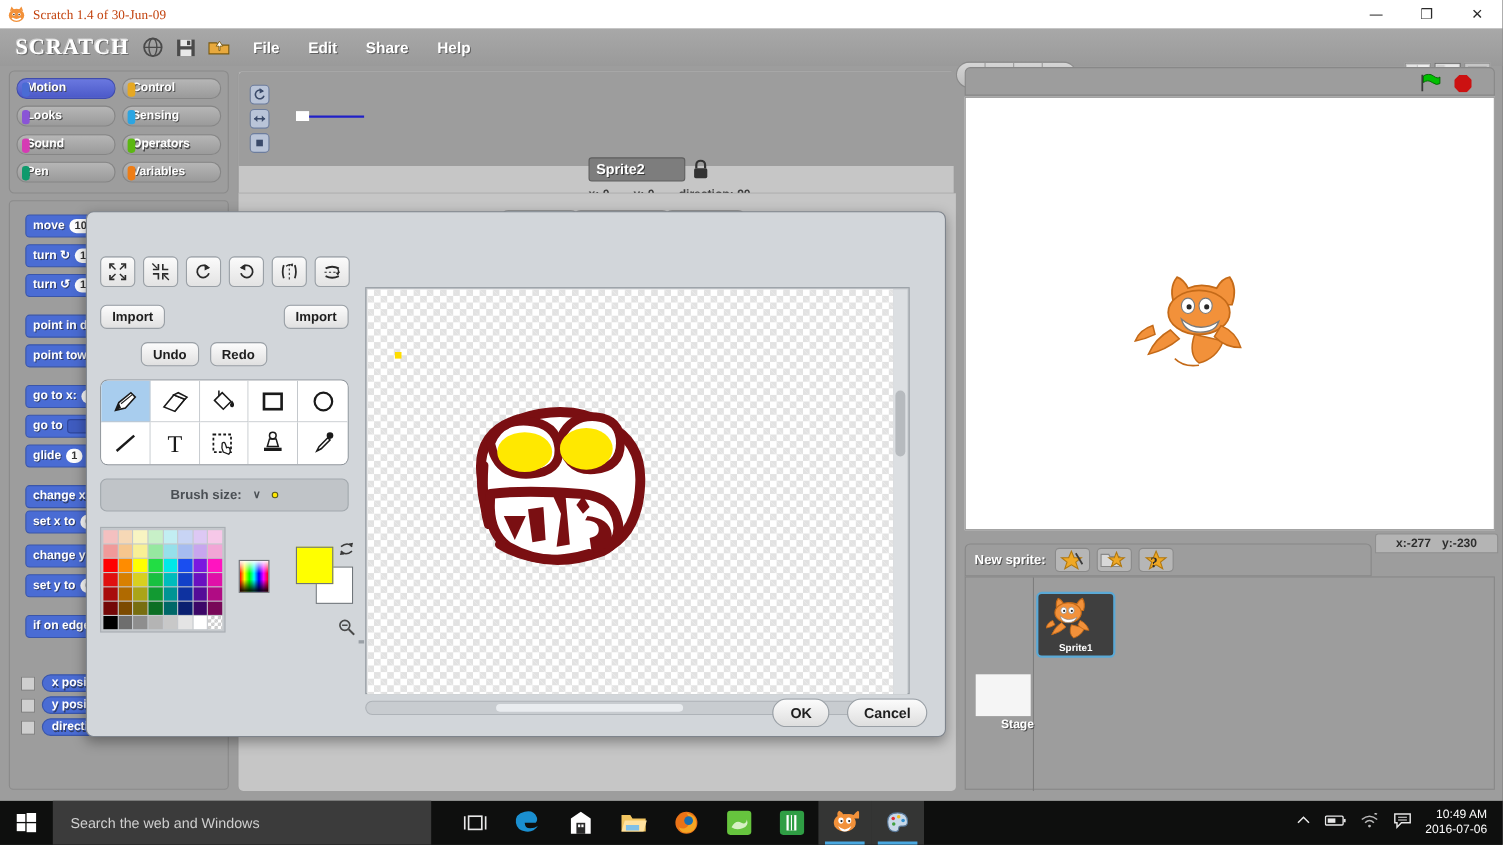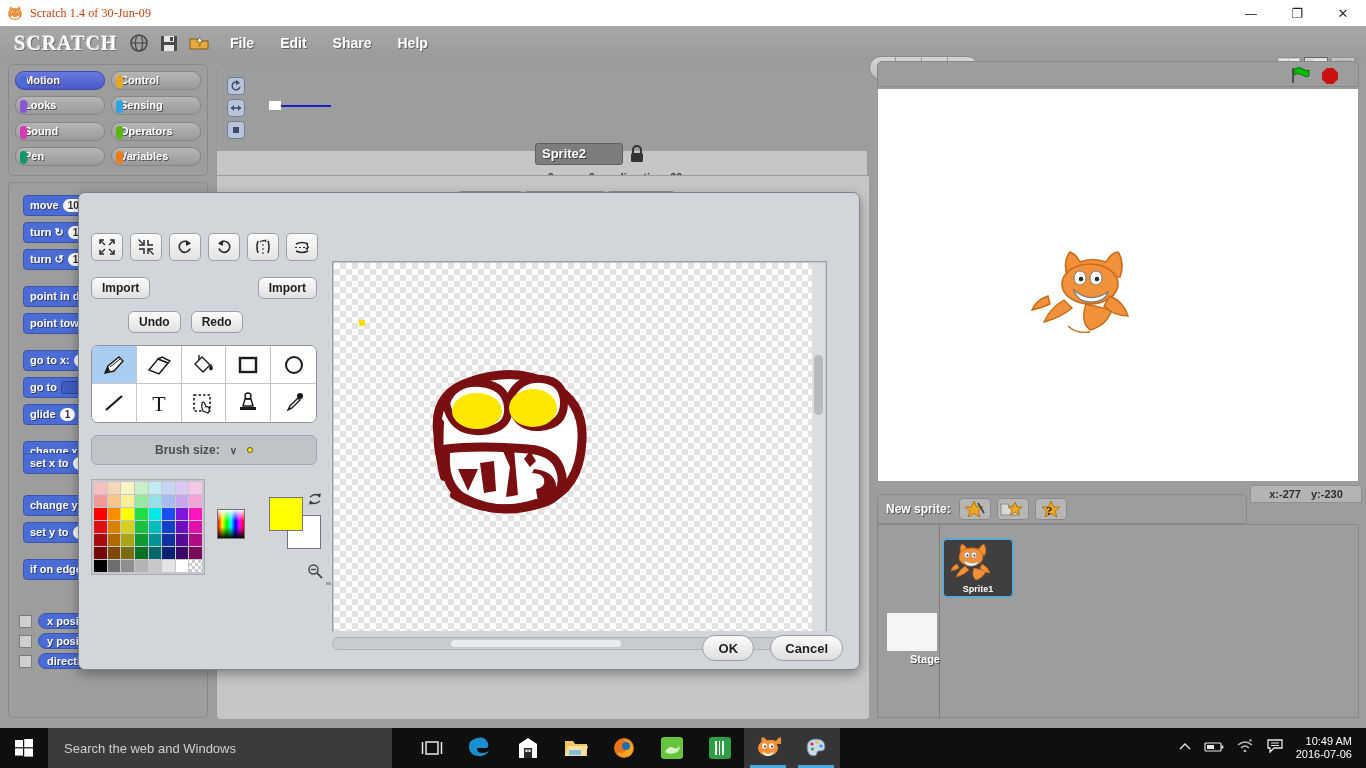--- a/index.html
+++ b/index.html
@@ -491,21 +491,21 @@
         </div>
       <div class="blk" style="top:221px">
           <span>glide</span>
           <span class="nval">1</span>
           <span>secs to x: 0 y: 0</span>
         </div>
       <div class="blk" style="top:258px">
           <span>change x by</span>
           <span class="nval">10</span>
         </div>
-      <div class="blk" style="top:270px">
+      <div class="blk" style="top:281px">
           <span>set x to</span>
           <span class="nval">0</span>
         </div>
       <div class="blk" style="top:312px">
           <span>change y by</span>
           <span class="nval">10</span>
         </div>
       <div class="blk" style="top:339px">
           <span>set y to</span>
           <span class="nval">0</span>

